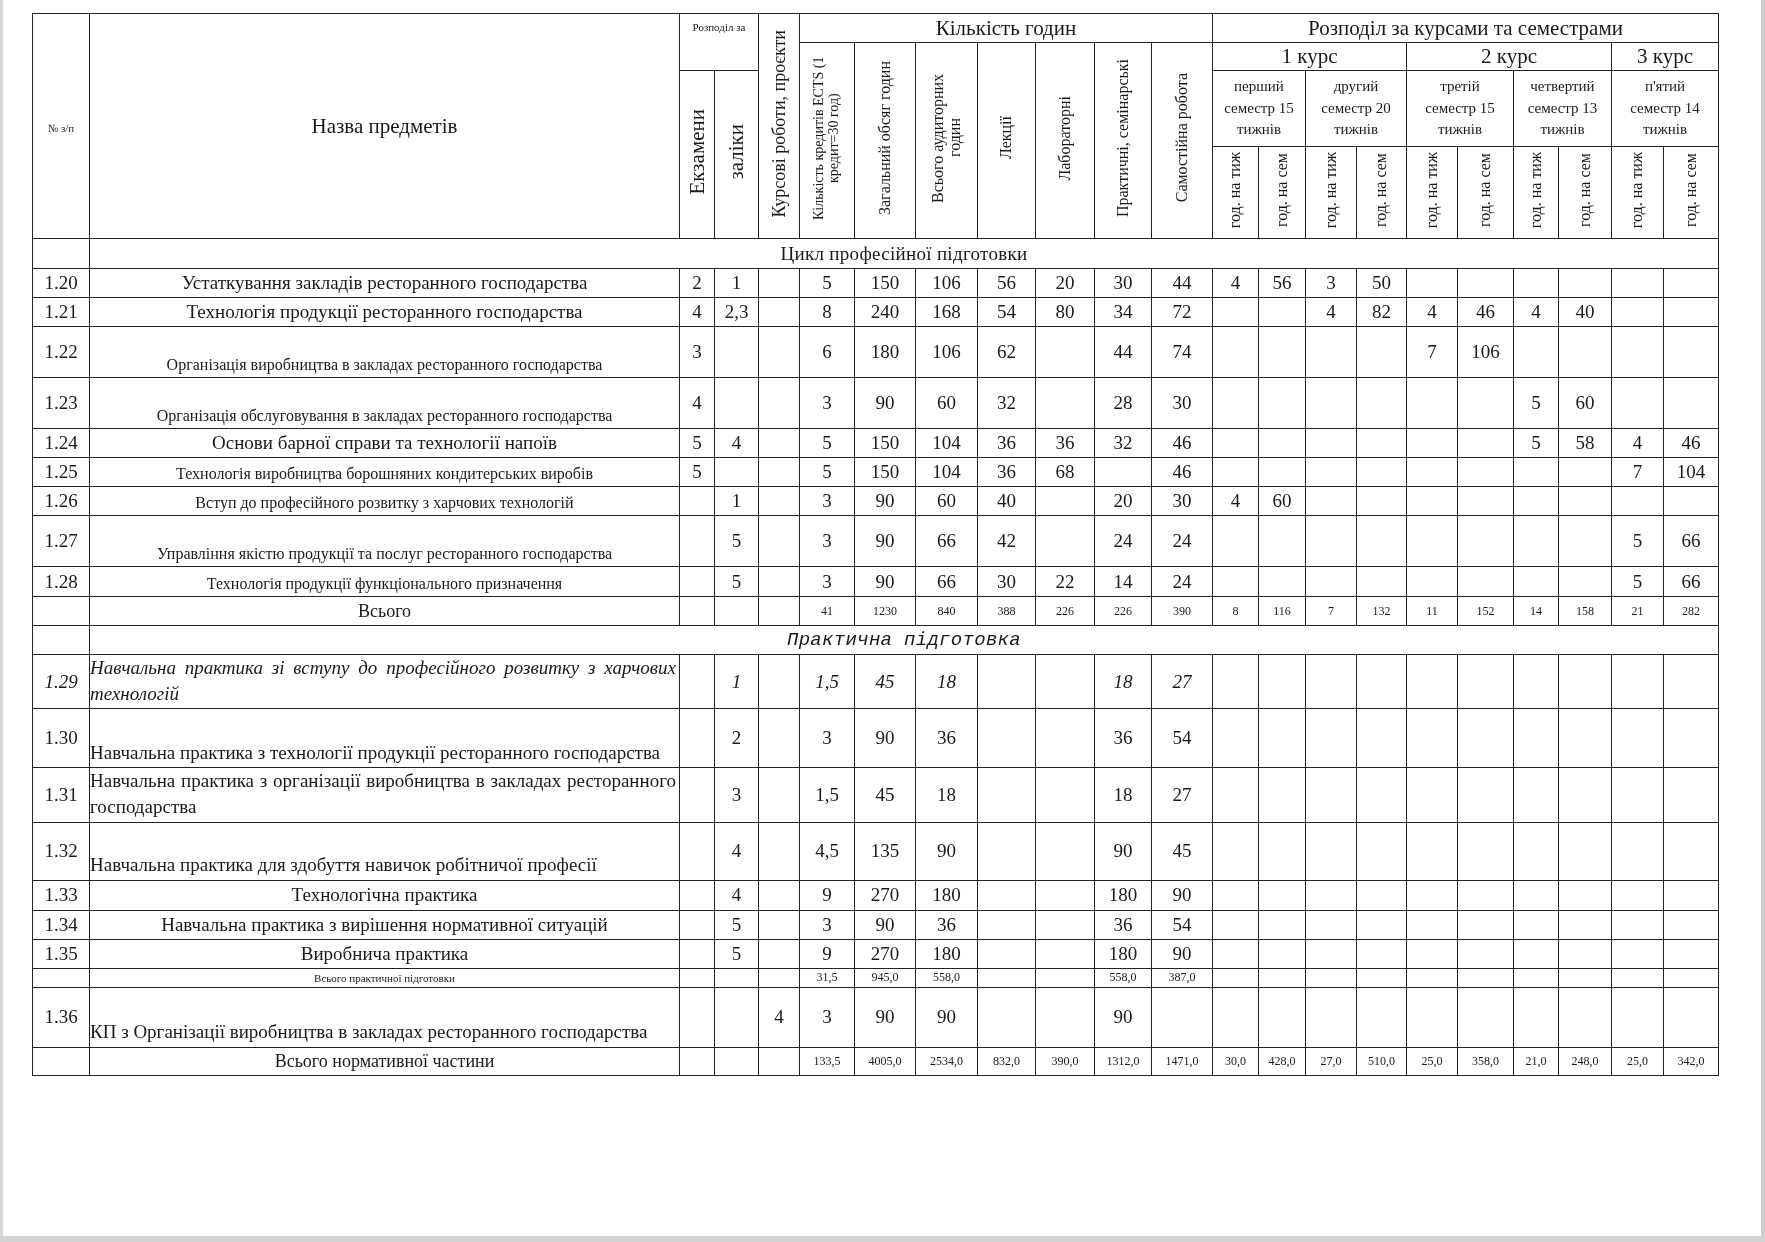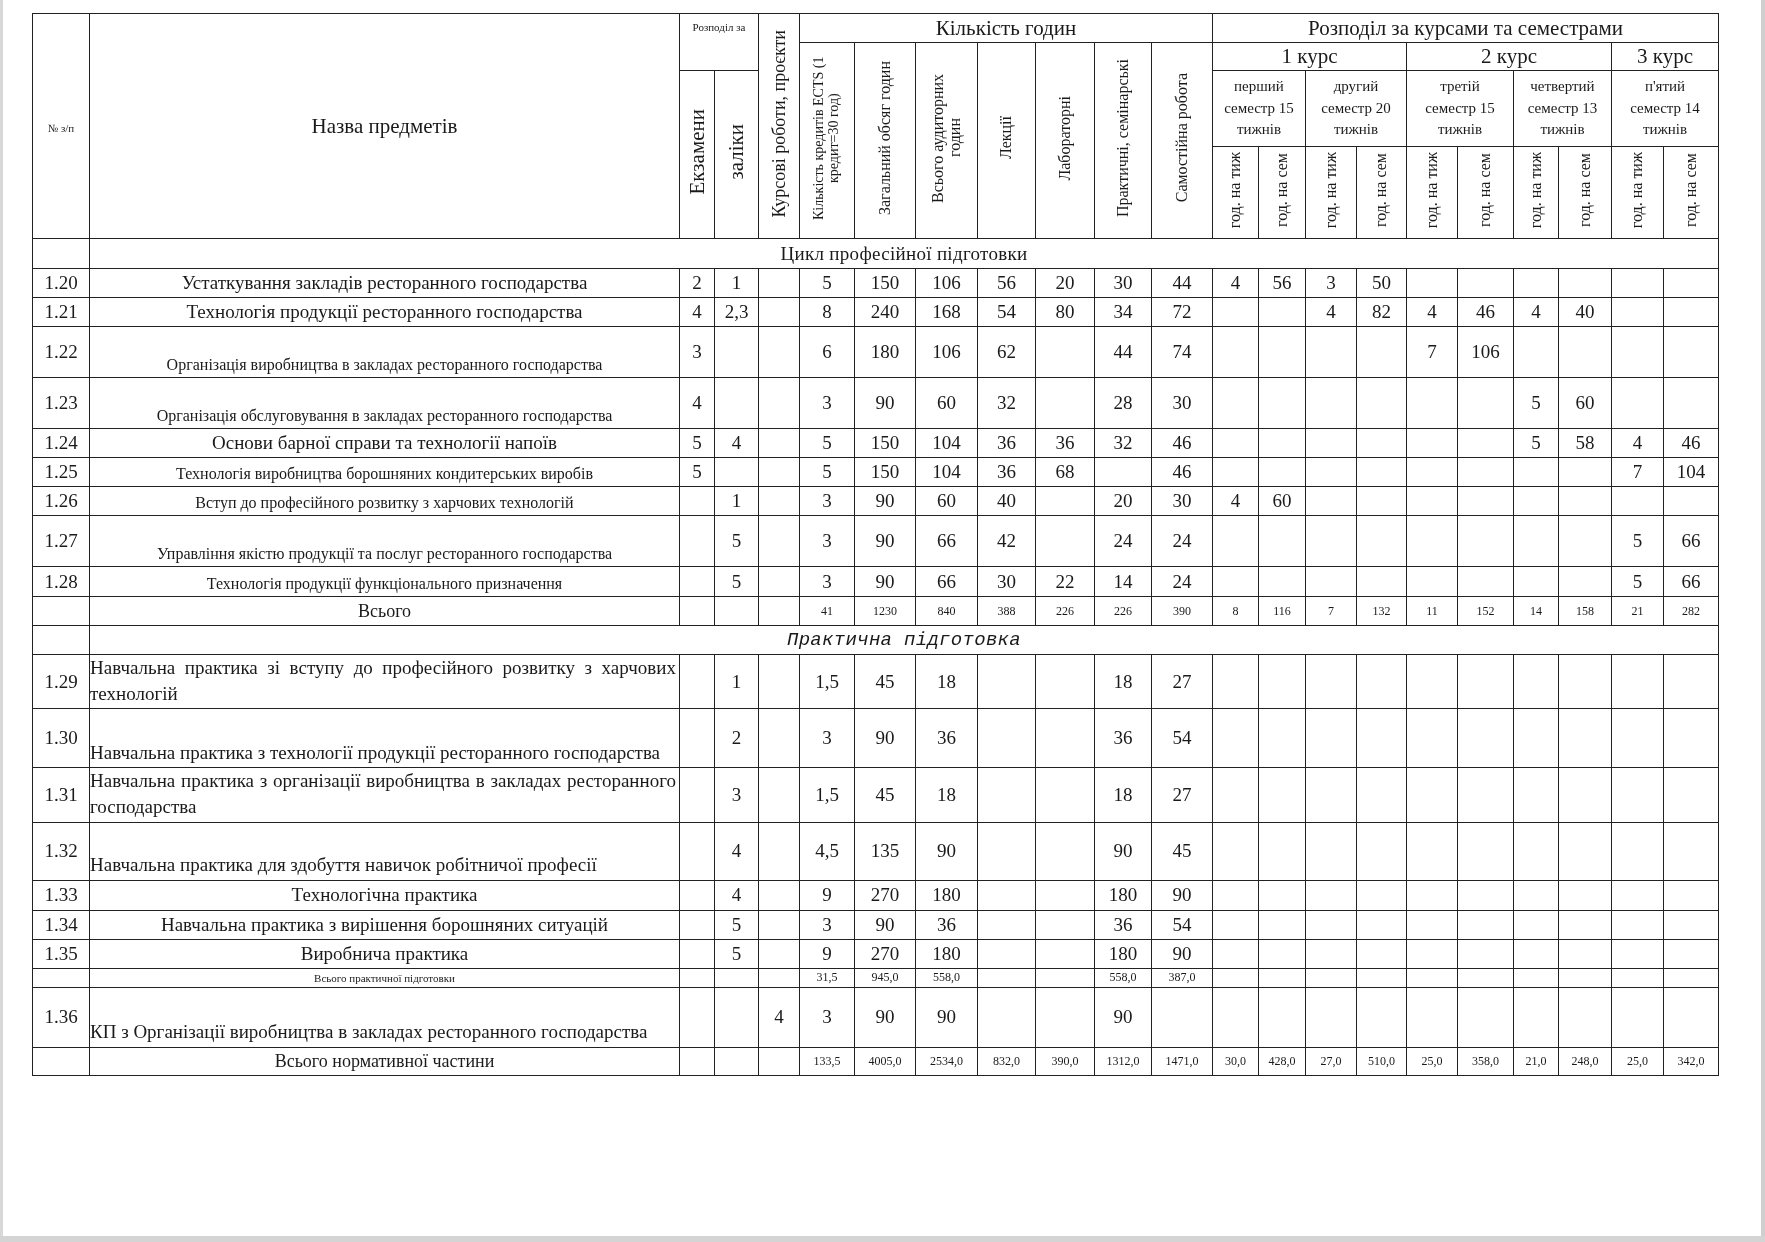--- a/index.html
+++ b/index.html
@@ -368,21 +368,21 @@
         <td class="tot">152</td>
         <td class="tot">14</td>
         <td class="tot">158</td>
         <td class="tot">21</td>
         <td class="tot">282</td>
       </tr>
       <tr style="height: 29px; font-family: Liberation Mono, monospace;">
         <td></td>
         <td class="section ital" colspan="21">Практична підготовка</td>
       </tr>
-      <tr style="height: 40px;">
+      <tr style="height: 40px; font-style: italic;">
         <td class="idx bot">1.29</td>
         <td class="name wrap">Навчальна практика зі вступу до професійного розвитку з харчових технологій</td>
         <td class="num bot"></td>
         <td class="num bot">1</td>
         <td class="num bot"></td>
         <td class="num bot">1,5</td>
         <td class="num bot">45</td>
         <td class="num bot">18</td>
         <td class="num bot"></td>
         <td class="num bot"></td>
@@ -490,21 +490,21 @@
         <td class="num"></td>
         <td class="num"></td>
         <td class="num"></td>
         <td class="num"></td>
         <td class="num"></td>
         <td class="num"></td>
         <td class="num"></td>
       </tr>
       <tr style="height: 29px;">
         <td class="idx">1.34</td>
-        <td class="name">Навчальна практика з вирішення борошняних ситуацій</td>
+        <td class="name">Навчальна практика з вирішення нормативної ситуацій</td>
         <td class="num"></td>
         <td class="num">5</td>
         <td class="num"></td>
         <td class="num">3</td>
         <td class="num">90</td>
         <td class="num">36</td>
         <td class="num"></td>
         <td class="num"></td>
         <td class="num">36</td>
         <td class="num">54</td>

